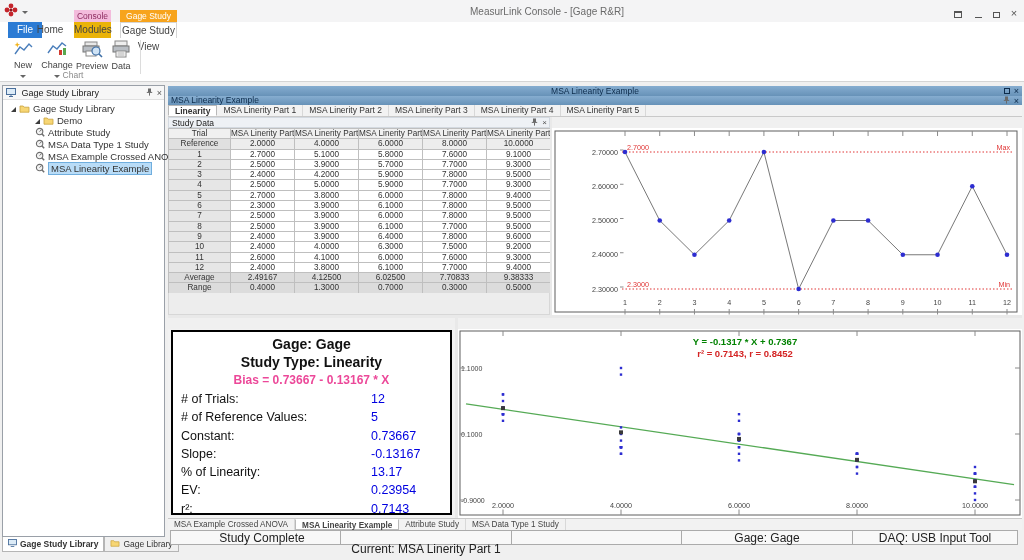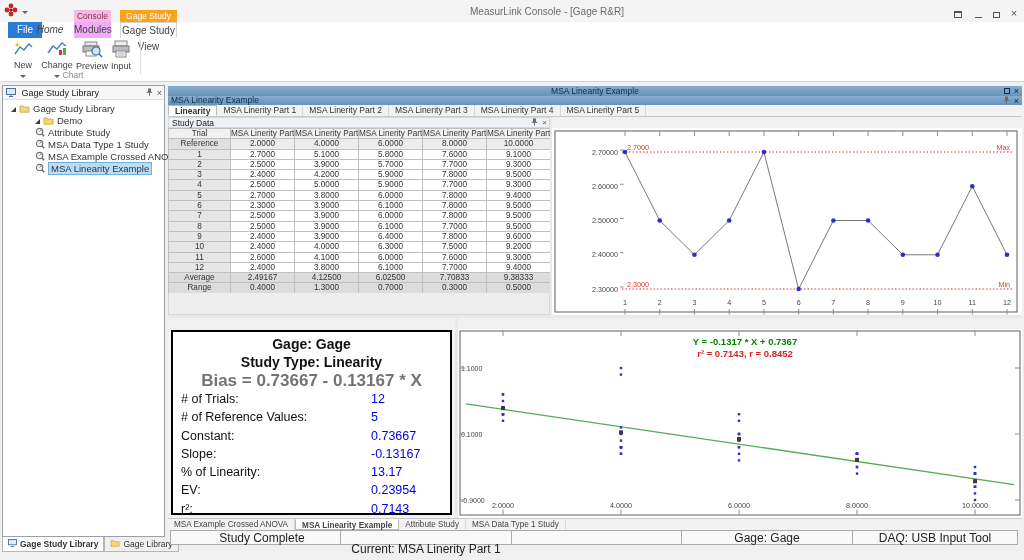--- a/index.html
+++ b/index.html
@@ -63,21 +63,21 @@
   td.rowhead { background:#e6e6e6; }
   tr.ref-row td { background:#ededed; }
   tr.ref-row td.rowhead { background:#e0e0e0; }
   tr.sum-row td { background:#dcdcdc; }
   .sd-filler { left:168px; top:293px; width:382px; height:22px; background:#ededed; border:1px solid #d7d7d7; border-top:none; }
 
   
   .res-body { left:168px; top:329px; width:287px; height:189px; background:#f2f2f2; }
   .res-box { position:absolute; left:3px; top:1px; width:281px; height:185px; border:2px solid #000; background:#fff; padding-top:3px; }
   .res-h1 { text-align:center; font-size:14px; font-weight:bold; line-height:18px; color:#111; }
-  .res-h3 { text-align:center; font-size:17px; font-weight:bold; line-height:19px; color:#737373; }
+  .res-h3 { text-align:center; font-size:12px; font-weight:bold; line-height:19px; color:#ec4899; }
   .res-row { position:relative; height:18.3px; line-height:18.3px; font-size:12.5px; color:#111; padding-left:8px; }
   .res-row .res-val { position:absolute; left:198px; color:#0000e0; }
 
   .splitter-v { left:550px; top:117px; width:2px; height:198px; background:#e9e9e9; }
   .splitter-h { left:168px; top:315px; width:854px; height:3px; background:#e9e9e9; }
   .splitter-m { left:455px; top:318px; width:3px; height:200px; background:#e9e9e9; }
 
   
   .bot-tabs { left:168px; top:518px; width:854px; height:12px; background:#f2f2f2; border-top:1px solid #c9c9c9; display:flex; font-size:8.2px; }
   .bot-tab { padding:0 6px; line-height:11px; border-right:1px solid #d8d8d8; color:#444; }
@@ -116,22 +116,22 @@
       <path d="M1.5 1 H9 L6.8 3.2 L9 5.4 H1.5 Z" fill="#3f9c35"></path>
     </svg>
 </span>
 <span class="abs help-circle" style="left:997px;top:24px;">?</span>
 <span class="abs" style="left:1013px;top:24px;font-size:10px;color:#555;">×</span>
 
 <div class="abs ribbon-bg"></div>
 <div class="abs ctx-hdr" style="left: 74px; width: 37px; background: rgb(243, 188, 220); color: rgb(139, 42, 94);">Console</div>
 <div class="abs ctx-hdr" style="left: 120px; width: 57px; background: rgb(247, 164, 29); color: rgb(255, 255, 255);">Gage Study View</div>
 <div class="abs rtab file" style="left:8px;width:34px;">File</div>
-<div class="abs rtab" style="left:34px;width:32px;font-style:italic;">Home</div>
-<div class="abs rtab" style="left:74px;width:37px;background:#f0abfc;">Modules</div>
+<div class="abs rtab" style="left:34px;width:32px;">Home</div>
+<div class="abs rtab" style="left:74px;width:37px;background:#eab308;">Modules</div>
 <div class="abs rtab active" style="left:120px;width:57px;">Gage Study View</div>
 
 <div class="abs rbtn" style="left:8px;width:30px;">
   <span>
     <svg width="22" height="17" viewBox="0 0 22 17">
       <polyline points="3,14 8,7 12,10 17,4 20,7" fill="none" stroke="#4a7ebb" stroke-width="1.4"></polyline>
       <path d="M5 2 L6 4 L8 4.5 L6 5.5 L5.5 7.5 L4.5 5.5 L2.5 5 L4.5 4 Z" fill="#f2b31b"></path>
     </svg>
   </span>
   <span class="lbl">New</span>
@@ -163,21 +163,21 @@
 <div class="abs rbtn" style="left:108px;width:26px;">
   <span>
     <svg width="20" height="18" viewBox="0 0 20 18">
       <rect x="4" y="1" width="12" height="5" fill="#eee" stroke="#888"></rect>
       <rect x="2" y="6" width="16" height="6" fill="#b9bec4" stroke="#777"></rect>
       <rect x="5" y="11" width="10" height="6" fill="#fff" stroke="#888"></rect>
       <line x1="6.5" y1="13" x2="13.5" y2="13" stroke="#aaa"></line>
         <line x1="6.5" y1="15" x2="13.5" y2="15" stroke="#aaa"></line>
     </svg>
   </span>
-  <span class="lbl">Input</span>
+  <span class="lbl">Data</span>
 </div>
 <div class="abs vsep" style="left:140px;"></div>
 <div class="abs grp-lbl" style="left:8px;width:130px;">Chart</div>
 
 <div class="abs sidebar">
   <div class="side-hdr">
     <span class="tico">
       <svg width="10" height="9" viewBox="0 0 10 9">
           <rect x="0.5" y="0.5" width="9" height="6" fill="#dcebf7" stroke="#4a6f9b"></rect>
           <line x1="3" y1="8.5" x2="7" y2="8.5" stroke="#4a6f9b"></line>

